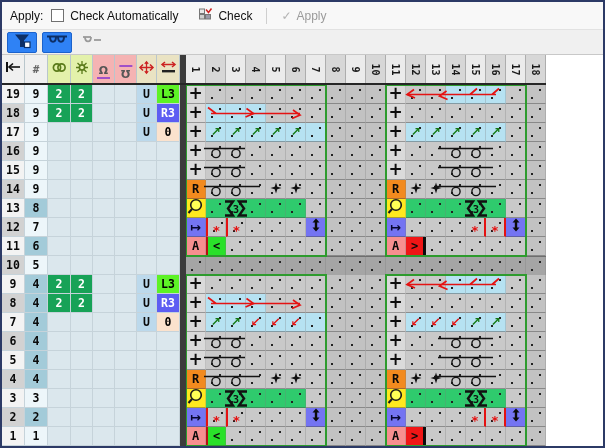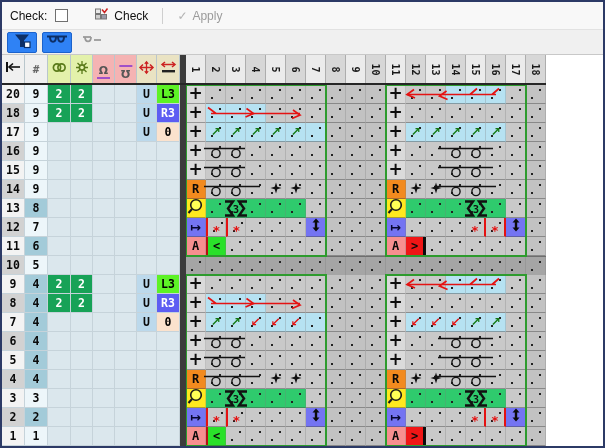--- a/index.html
+++ b/index.html
@@ -63,22 +63,23 @@
     font:700 11px "Liberation Sans",sans-serif;color:#000;line-height:1.35;}
   #annot-above{top:88px;}
   #annot-under{top:271px;}
 </style>
 </head>
 <body>
 
 <div class="window">
 
   <div class="toolbar1">
-    <span>Check:</span>
+    <span>Apply:</span>
     <div class="cbx"></div>
+    <span>Check Automatically</span>
     <button class="tbtn chk">
       <span class="jsicon"><svg width="15" height="14">
             <rect x="1.5" y="2" width="5" height="4.5" fill="#e8e8e8" stroke="#777"></rect>
             <rect x="1.5" y="7.5" width="5" height="4.5" fill="#cfcfcf" stroke="#777"></rect>
             <rect x="7.5" y="7.5" width="5" height="4.5" fill="#9a9aa8" stroke="#777"></rect>
             <path d="M8 2.5 L10.5 5.5 L13.5 1.5" fill="none" stroke="#cc2222" stroke-width="1.5"></path>
           </svg></span>
       <span>Check</span>
     </button>
     <div class="sep"></div>
@@ -152,21 +153,21 @@
           <div class="lt-hcell" style="width: 23px; background: rgb(234, 227, 195);">
             <span><svg width="17" height="14">
                 <path d="M2.5 4.5 L14.5 4.5" stroke="#cc2222" stroke-width="1.5" fill="none"></path>
                 <path d="M5 2 L2 4.5 L5 7 M12 2 L15 4.5 L12 7" fill="none" stroke="#cc2222" stroke-width="1.5"></path>
                 <rect x="2" y="10" width="13" height="2.4" fill="#222"></rect>
               </svg></span>
           </div>
         </div>
         <div class="lt-rows">
           <div class="lt-row">
-            <div class="lt-cell" style="width: 23px; background-color: rgb(243, 243, 243);">20</div>
+            <div class="lt-cell" style="width: 23px; background-color: rgb(243, 243, 243);">19</div>
             <div class="lt-cell" style="width: 23px; background-color: rgb(237, 246, 250);">9</div>
             <div class="lt-cell" style="width: 23px; background-color: rgb(23, 162, 87); color: rgb(255, 255, 255);">2</div>
             <div class="lt-cell" style="width: 22px; background-color: rgb(23, 162, 87); color: rgb(255, 255, 255);">2</div>
             <div class="lt-cell" style="width: 22px; background-color: rgb(219, 231, 237);"></div>
             <div class="lt-cell" style="width: 22px; background-color: rgb(219, 231, 237);"></div>
             <div class="lt-cell" style="width: 20px; background-color: rgb(188, 217, 236);">U</div>
             <div class="lt-cell" style="width: 23px; background-color: rgb(93, 242, 38); color: rgb(0, 0, 0);">L3</div>
           </div>
           <div class="lt-row">
             <div class="lt-cell" style="width: 23px; background-color: rgb(210, 210, 210);">18</div>

